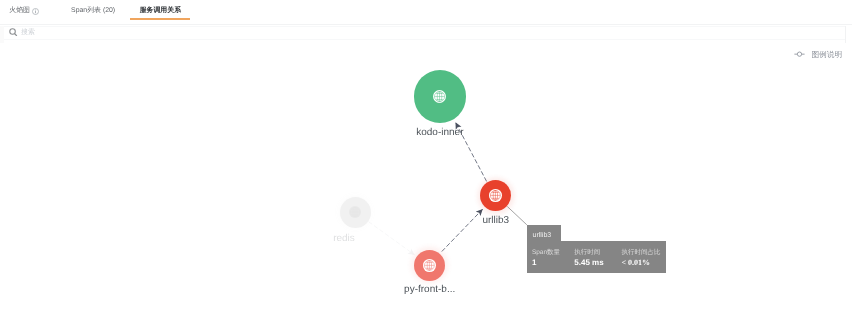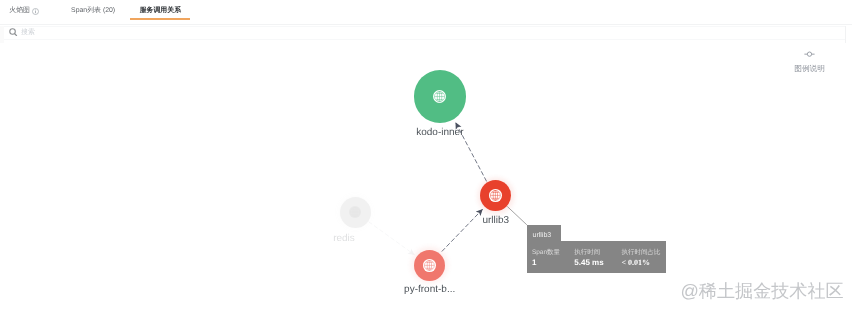--- a/index.html
+++ b/index.html
@@ -25,21 +25,21 @@
   .searchph{position:absolute;left:17.5px;top:0;height:12px;line-height:12px;
             font-size:6.9px;color:#cdd1d6;}
 
   
   .canvas{position:absolute;left:0;top:43px;width:852px;height:271px;background:#fff;overflow:hidden;}
   .cb-top{position:absolute;left:3.6px;top:43px;width:842.4px;height:1px;background:#f1f2f3;}
   .cb-left{position:absolute;left:0;top:25.5px;width:3.6px;height:288.5px;background:#fafafa;}
   .cb-right{position:absolute;left:845.4px;top:25.5px;width:1px;height:288.5px;background:#f1f2f3;}
 
   .legend{position:absolute;left:794.2px;top:6.5px;display:flex;align-items:center;gap:6.2px;
-          font-size:7.7px;line-height:9.4px;color:#8b9099;height:9.4px;flex-direction:column;}
+          font-size:7.7px;line-height:9.4px;color:#8b9099;height:9.4px;}
 
   
   .node{position:absolute;border-radius:50%;}
   .nlabel{position:absolute;text-align:center;font-size:10px;line-height:9px;color:#4d5359;white-space:nowrap;}
 
   .tip{position:absolute;}
   .tiphead{position:absolute;background:#858585;color:#f0f0f0;font-size:7px;
            left:0;top:0;width:34.3px;height:16.9px;box-sizing:border-box;padding:7.5px 0 0 6px;line-height:7px;}
   .tipbody{position:absolute;background:#858585;left:0;top:16.9px;width:139.5px;height:31.6px;box-sizing:border-box;}
   .tipcol{position:absolute;top:8px;}
@@ -198,15 +198,14 @@
             <div class="k">执行时间</div>
             <div class="v">5.45 ms</div>
           </div>
           <div class="tipcol" style="left: 95px; font-family: Liberation Serif, serif;">
             <div class="k">执行时间占比</div>
             <div class="v">&lt; 0.01%</div>
           </div>
         </div>
     </div>
 
-    <div class="wm">@稀土掘金技术社区</div>
   </div>
 </div>
 
 </body></html>

